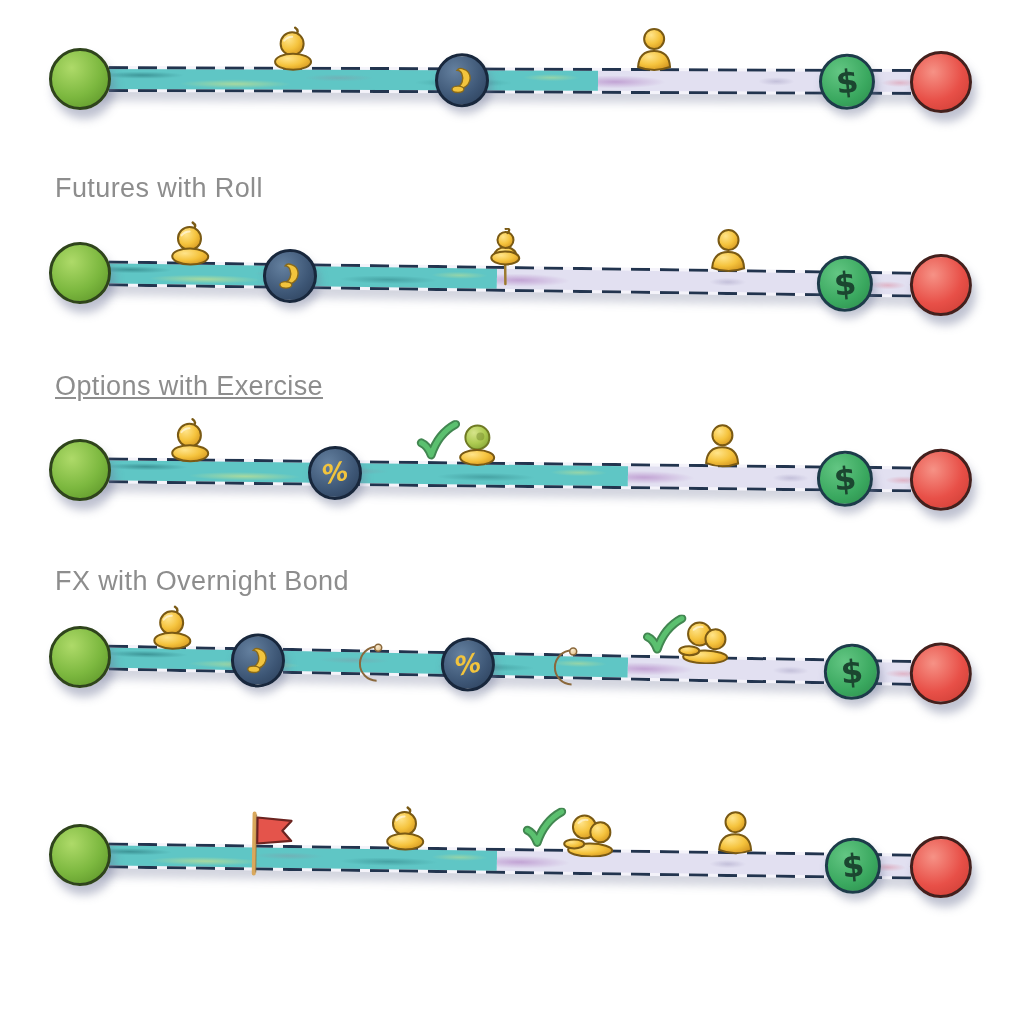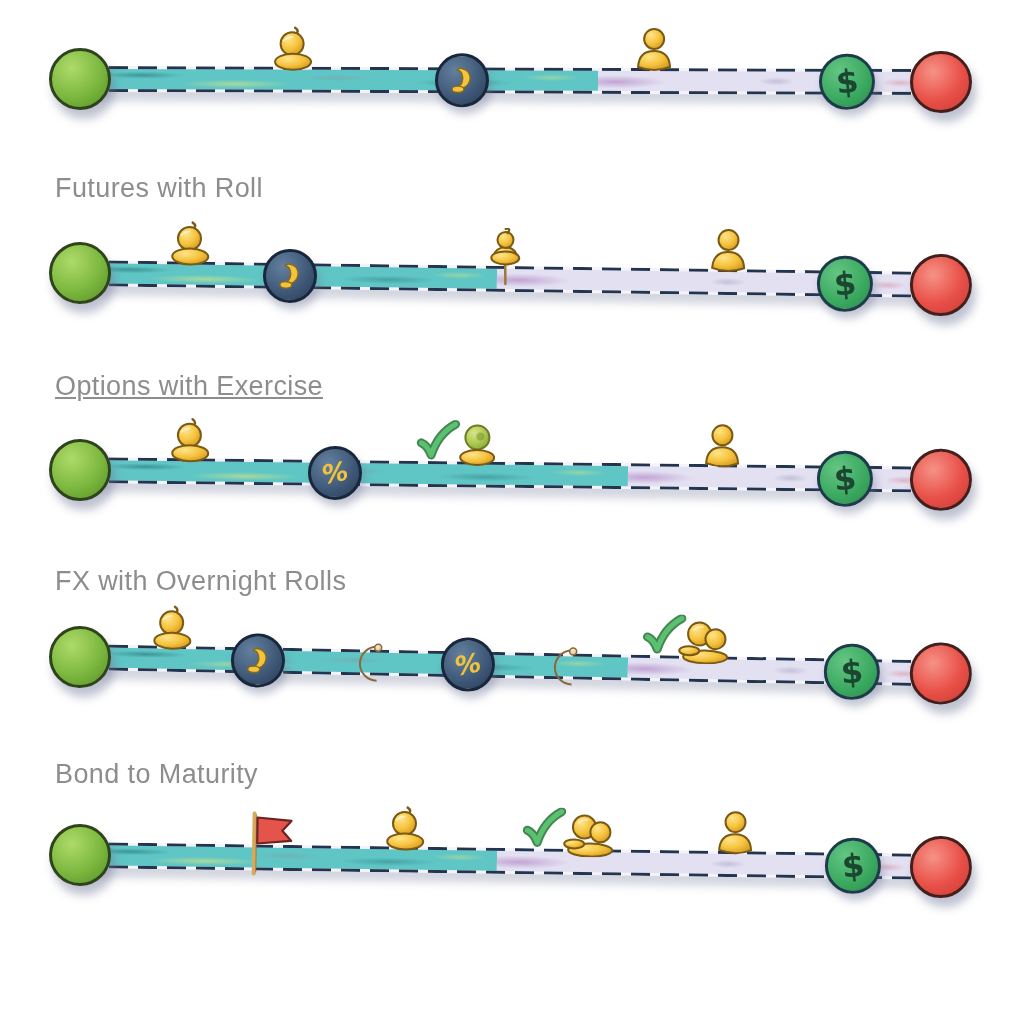--- a/index.html
+++ b/index.html
@@ -215,21 +215,21 @@
         <svg width="46" height="46" viewBox="0 0 46 46">
     <circle cx="23" cy="13" r="10" fill="url(#gg)" stroke="#7a5a14" stroke-width="2"></circle>
     <path d="M7 41 Q8 25 23 25 Q38 25 39 41 Q23 47 7 41 Z" fill="url(#gg)" stroke="#7a5a14" stroke-width="2"></path>
   </svg>
       </div>
       <div class="marker onbar coin-circle dollar" style="left: 88.9%;">
         <span class="glyph-dollar">$</span>
       </div>
       <div class="marker onbar node end" style="left: 100%;"></div>
     </div>
-    <div class="row-label" style="top: 566px;">FX with Overnight Rolls</div>
+    <div class="row-label" style="top: 566px;">FX with Overnight Bond</div>
     <div class="track" style="top: 644px; transform: rotate(1.1deg);">
       <div class="bar">
         <div class="seg teal" style="width: 63.6%;"></div>
         <div class="seg lav" style="width: 36.4%;"></div>
       </div>
       <div class="marker onbar node start" style="left: 0%;"></div>
       <div class="marker above" style="bottom: 21px; left: 10.7%;">
         <svg width="50" height="46" viewBox="0 0 50 46">
     <path d="M27 10 Q32 5 27 2" fill="none" stroke="#7a5a14" stroke-width="2.5" stroke-linecap="round"></path>
     <circle cx="24" cy="18" r="11.5" fill="url(#gg)" stroke="#7a5a14" stroke-width="2"></circle>
@@ -271,21 +271,20 @@
     <circle cx="24" cy="16" r="11.5" fill="url(#gg)" stroke="#7a5a14" stroke-width="2"></circle>
     <circle cx="40" cy="21" r="10" fill="url(#gg)" stroke="#7a5a14" stroke-width="2"></circle>
     <path d="M18 12 q4 -4 9 -3" stroke="rgba(255,255,255,.5)" stroke-width="2" fill="none" stroke-linecap="round"></path>
   </svg>
       </div>
       <div class="marker onbar coin-circle dollar" style="left: 89.7%;">
         <span class="glyph-dollar">$</span>
       </div>
       <div class="marker onbar node end" style="left: 100%;"></div>
     </div>
-    <div class="row-label" style="top: 759px;">Bond to Maturity</div>
     <div class="track" style="top: 842px; transform: rotate(0.8deg);">
       <div class="bar">
         <div class="seg teal" style="width: 48.4%;"></div>
         <div class="seg lav" style="width: 51.6%;"></div>
       </div>
       <div class="marker onbar node start" style="left: 0%;"></div>
       <div class="marker above" style="bottom: -6px; left: 22.1%;">
         <svg width="54" height="66" viewBox="0 0 54 66">
     <line x1="11" y1="3" x2="11" y2="63" stroke="#d9a85c" stroke-width="4" stroke-linecap="round"></line>
     <line x1="13" y1="4" x2="13" y2="62" stroke="#8a6a32" stroke-width="1.2" opacity=".6"></line>

